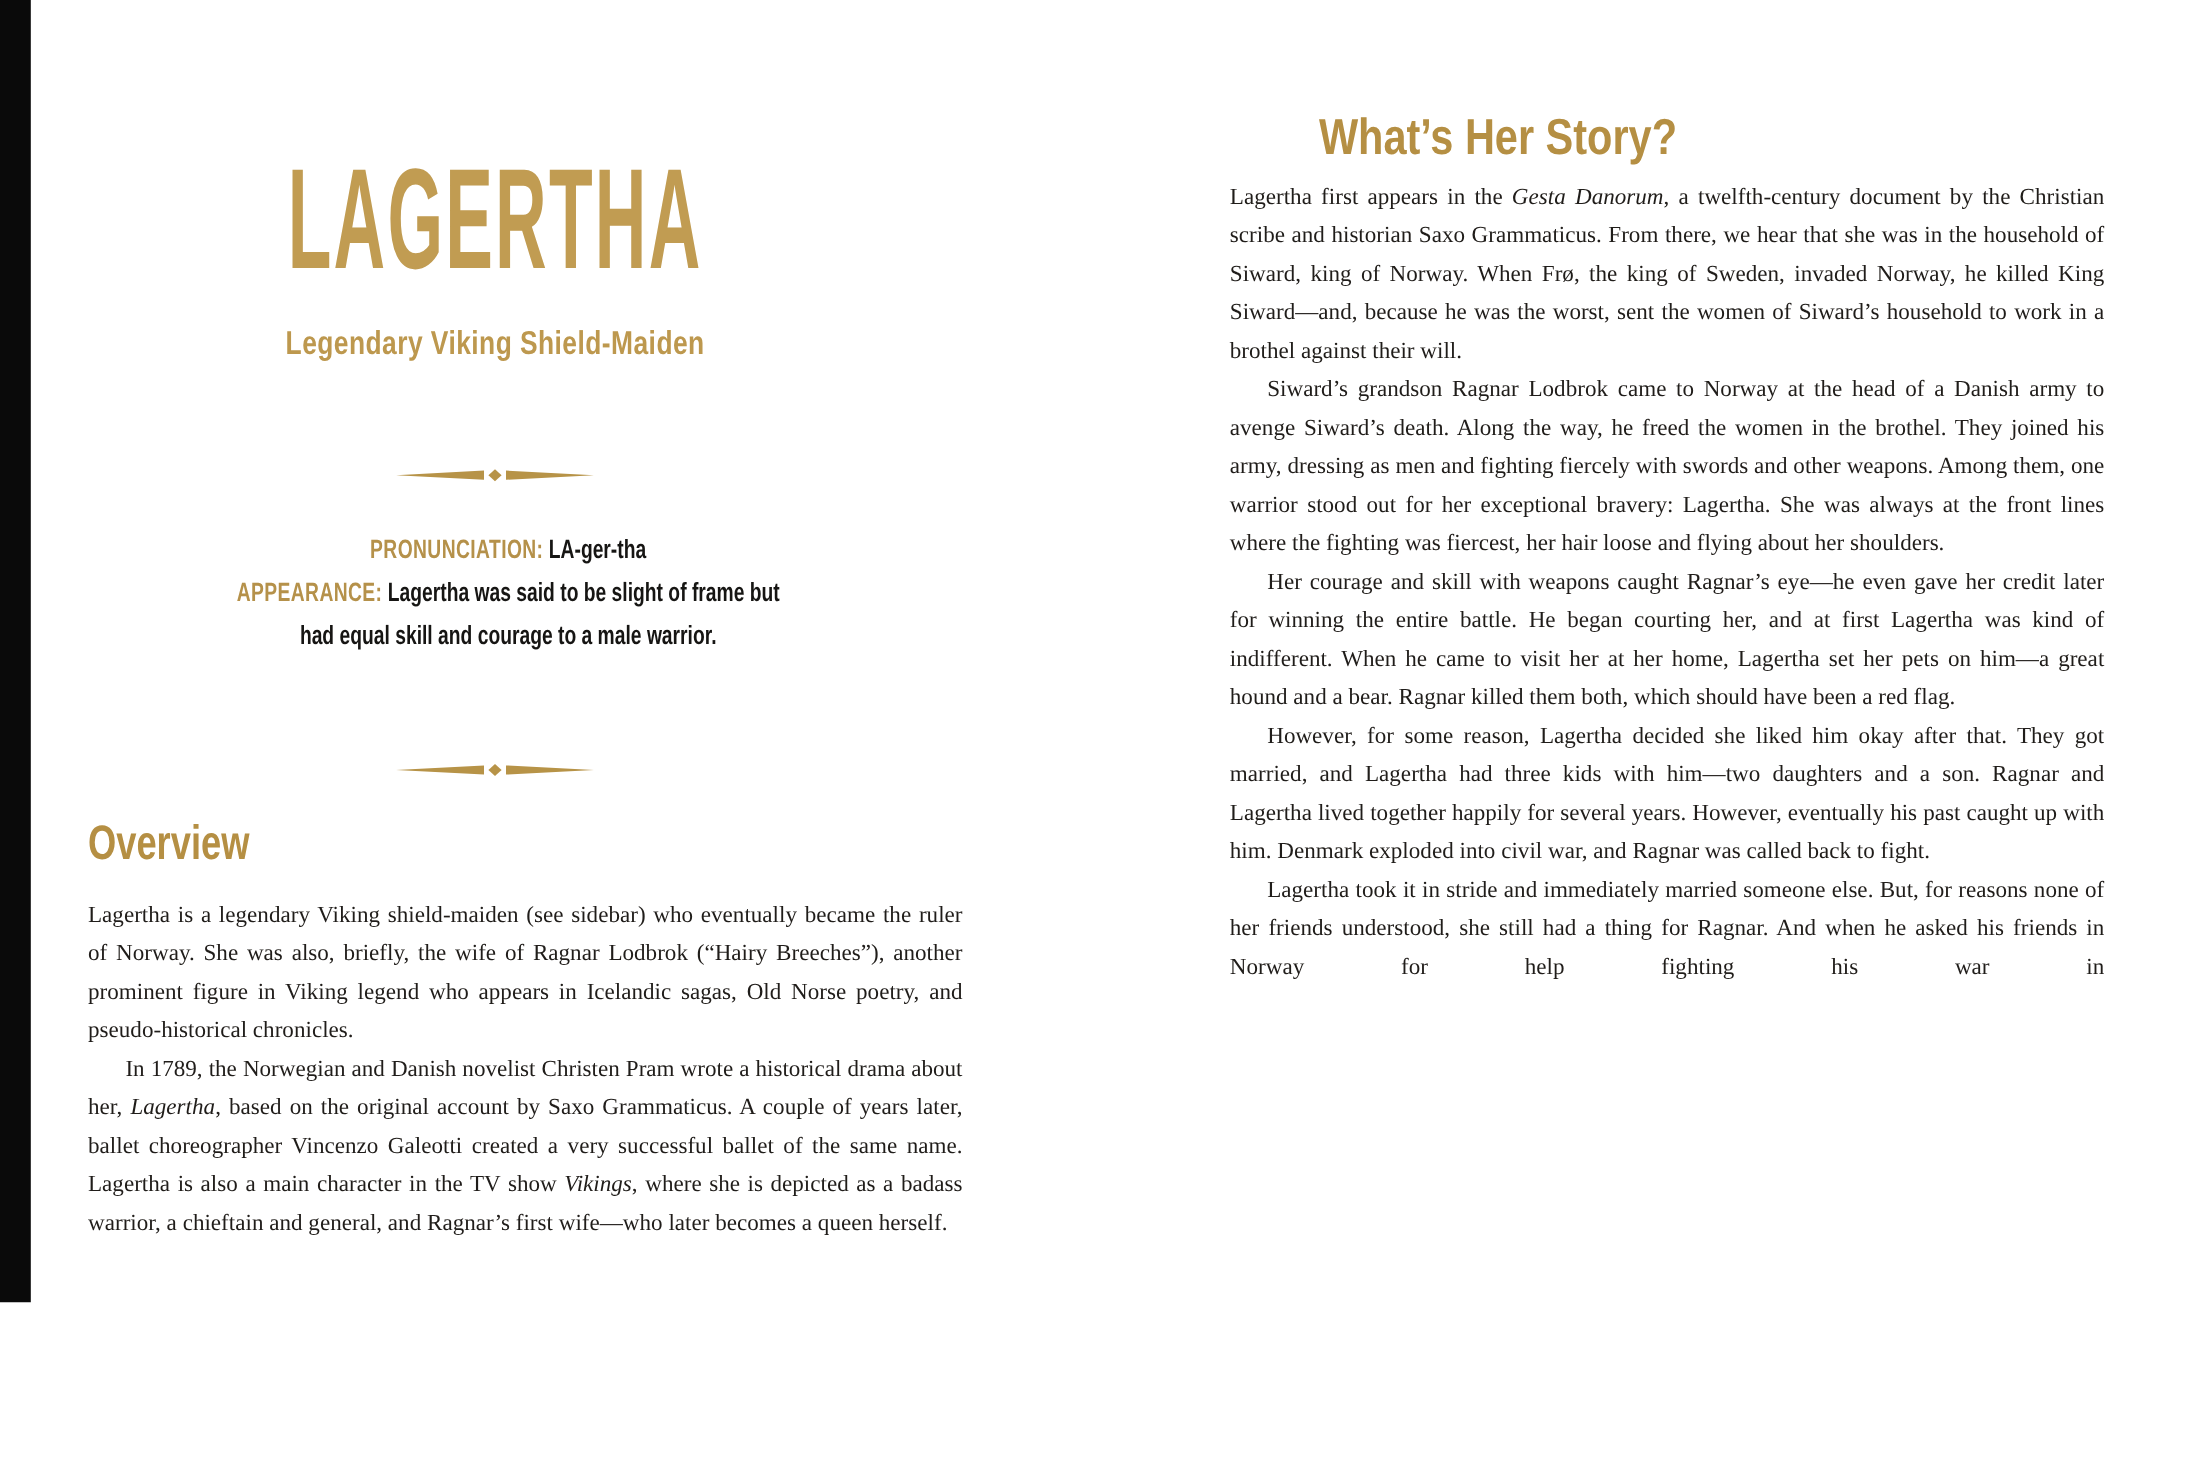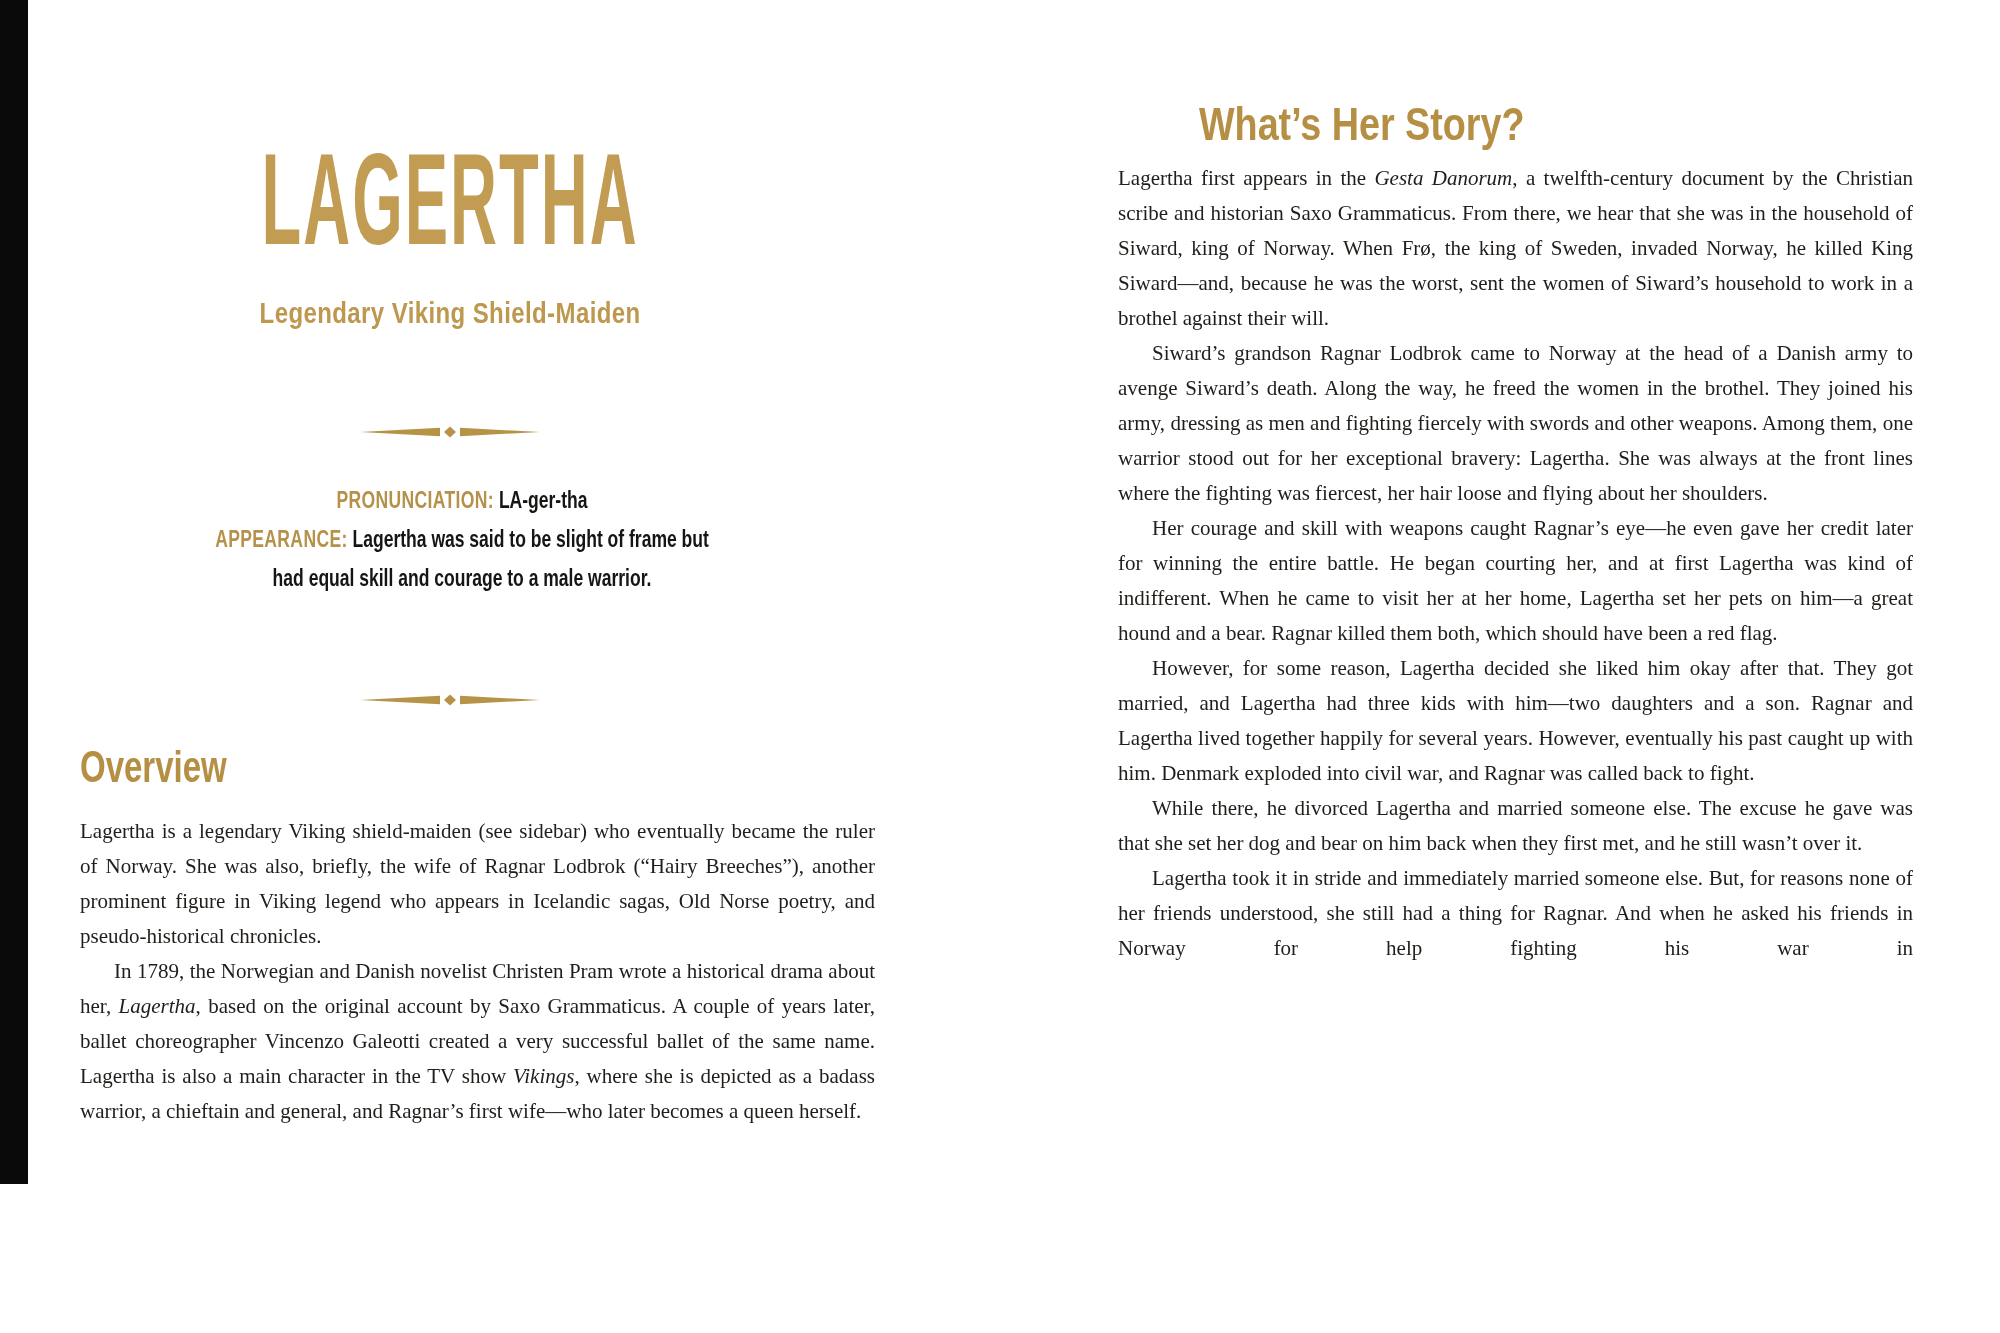--- a/index.html
+++ b/index.html
@@ -135,21 +135,20 @@
 
     <div class="abs story-h">
       <span class="sx-left h-text">What’s Her Story?</span>
     </div>
 
     <div class="abs body-col right-col">
       <p class="bp">Lagertha first appears in the <i>Gesta Danorum</i>, a twelfth-century document by the Christian scribe and historian Saxo Grammaticus. From there, we hear that she was in the household of Siward, king of Norway. When Frø, the king of Sweden, invaded Norway, he killed King Siward—and, because he was the worst, sent the women of Siward’s household to work in a brothel against their will.</p>
       <p class="bp ind">Siward’s grandson Ragnar Lodbrok came to Norway at the head of a Danish army to avenge Siward’s death. Along the way, he freed the women in the brothel. They joined his army, dressing as men and fighting fiercely with swords and other weapons. Among them, one warrior stood out for her exceptional bravery: Lagertha. She was always at the front lines where the fighting was fiercest, her hair loose and flying about her shoulders.</p>
       <p class="bp ind">Her courage and skill with weapons caught Ragnar’s eye—he even gave her credit later for winning the entire battle. He began courting her, and at first Lagertha was kind of indifferent. When he came to visit her at her home, Lagertha set her pets on him—a great hound and a bear. Ragnar killed them both, which should have been a red flag.</p>
       <p class="bp ind">However, for some reason, Lagertha decided she liked him okay after that. They got married, and Lagertha had three kids with him—two daughters and a son. Ragnar and Lagertha lived together happily for several years. However, eventually his past caught up with him. Denmark exploded into civil war, and Ragnar was called back to fight.</p>
-      <p class="bp ind">While there, he divorced Lagertha and married someone else. The excuse he gave was that she set her dog and bear on him back when they first met, and he still wasn’t over it.</p>
       <p class="bp ind flush-last">Lagertha took it in stride and immediately married someone else. But, for reasons none of her friends understood, she still had a thing for Ragnar. And when he asked his friends in Norway for help fighting his war in</p>
     </div>
 
     <div class="abs footer-right">
       <span class="footer-inner">
         <span class="footer-part">PART 2</span>
         <span class="footer-sep"></span>
         <span class="footer-section">Heroines</span>
         <span class="footer-num">131</span>
       </span>

